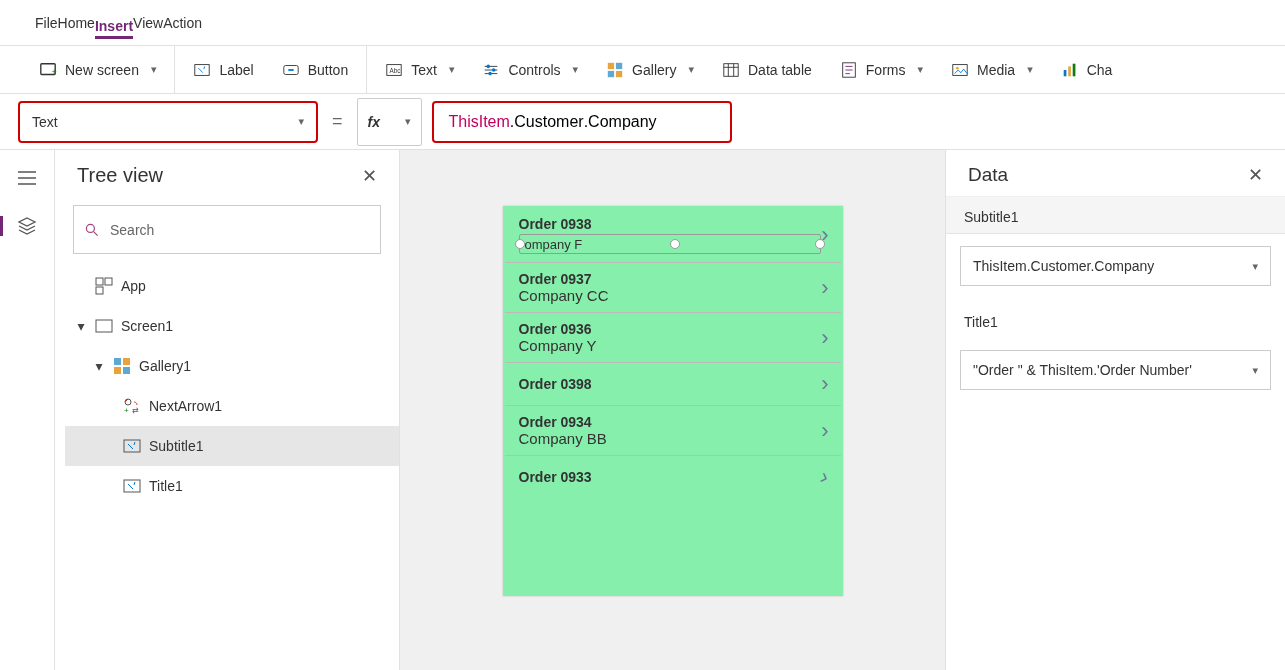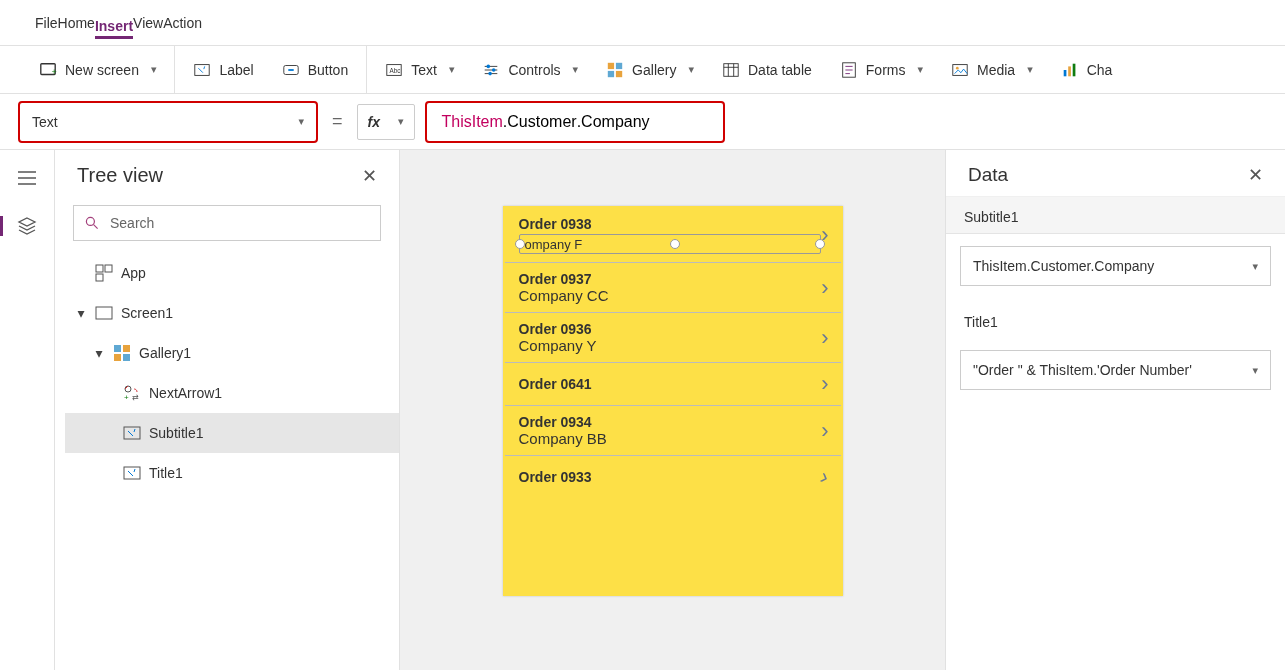--- a/index.html
+++ b/index.html
@@ -15,55 +15,55 @@
   .ribbon .item { display: flex; align-items: center; gap: 8px; padding: 0 14px; cursor: pointer; color: #333; }
   .ribbon .sep { width: 1px; height: 48px; background: #e1e1e1; margin: 0 4px; }
   .ribbon svg { width: 18px; height: 18px; }
   .chev { font-size: 11px; margin-left: 4px; color: #666; }
   
   
   .formula-row { display: flex; align-items: center; height: 56px; padding: 0 18px; gap: 10px; border-bottom: 1px solid #e1e1e1; }
   .prop-select { width: 300px; height: 42px; border: 2px solid #d00000; border-radius: 4px; display: flex; align-items: center; justify-content: space-between; padding: 0 12px; cursor: pointer; }
   .prop-select .inner { width: 100%; display:flex; justify-content:space-between; align-items:center;}
   .eq { font-size: 18px; color: #666; padding: 0 4px; }
-  .fx-btn { display: flex; align-items: center; gap: 14px; border: 1px solid #ccc; border-radius: 2px; height: 36px; padding: 0 10px; cursor: pointer; }
+  .fx-btn { display: flex; align-items: center; gap: 21px; border: 1px solid #ccc; border-radius: 2px; height: 48px; padding: 0 10px; cursor: pointer; }
   .fx-btn .fx { font-style: italic; font-weight: 600; }
   .formula-input { border: 2px solid #d00000; border-radius: 4px; height: 42px; padding: 0 15px; display: flex; align-items: center; font-family: Consolas, monospace; font-size: 16px; width: 300px; }
   .tok-this { color: #c2005f; }
   .tok-dot { color: #000; }
   .tok-mem { color: #000; }
   
   
   .main { display: flex; height: calc(670px - 46px - 48px - 56px); }
   
   
   .leftrail { width: 55px; border-right: 1px solid #e1e1e1; display: flex; flex-direction: column; align-items: center; padding-top: 18px; gap: 28px; }
   .leftrail .ic { width: 20px; height: 20px; cursor: pointer; display:flex; align-items:center; justify-content:center;}
   .leftrail .layers-wrap { border-left: 3px solid #742774; padding-left:14px; margin-left:-17px;}
   
   
   .treeview { width: 345px; border-right: 1px solid #e1e1e1; display: flex; flex-direction: column; }
   .tv-header { display: flex; align-items: center; justify-content: space-between; padding: 14px 22px 10px; }
   .tv-header h2 { font-size: 20px; font-weight: 400; }
   .tv-close { font-size: 18px; cursor: pointer; color:#555;}
-  .tv-search { margin: 8px 18px 12px; height: 36px; border: 1px solid #ccc; display: flex; align-items: center; padding: 0 10px; gap: 10px; color: #666; }
+  .tv-search { margin: 8px 18px 12px; height: 49px; border: 1px solid #ccc; display: flex; align-items: center; padding: 0 10px; gap: 10px; color: #666; }
   .tv-search svg { width: 16px; height: 16px; }
   .tree { padding-left: 10px; }
   .tree .node { display: flex; align-items: center; gap: 8px; height: 40px; cursor: pointer; padding-left: 10px;}
   .tree .node.n1 { padding-left: 10px; }
   .tree .node.n2 { padding-left: 10px; }
   .tree .node.n3 { padding-left: 28px; }
   .tree .node.n4 { padding-left: 58px; }
   .tree .node.selected { background: #e6e6e6; }
   .tree .caret { width: 12px; text-align:center; color:#444;}
   .tree .nicon { width: 18px; height: 18px; display:flex; align-items:center; justify-content:center; }
   
   
   .canvas-area { flex: 1; background: #f0f0f0; display: flex; justify-content: center; align-items: flex-start; padding-top: 56px; }
-  .device { width: 340px; height: 390px; background: #fde047; box-shadow: 0 0 2px rgba(0,0,0,.2); overflow:hidden;}
+  .device { width: 340px; height: 390px; background: #86efac; box-shadow: 0 0 2px rgba(0,0,0,.2); overflow:hidden;}
   .gallery { padding: 2px 2px; }
   .gitem { border-top: 1px solid #bbb; padding: 8px 12px 8px 14px; display: flex; align-items: center; justify-content: space-between; }
   .gitem:first-child { border-top: none; }
   .gitem .txts { flex: 1; }
   .gitem .title { font-weight: 700; font-size: 14px; }
   .gitem .sub { font-size: 15px; color: #333; }
   .gitem .arrow { color: #6a7996; font-size: 22px; font-weight: 300; }
   .gitem.first .sub-sel { border: 1px solid #999; border-radius: 2px; display: flex; align-items: center; height: 20px; margin-top: 2px; position:relative;}
   .gitem.first .hnd { width: 10px; height: 10px; border: 1px solid #999; border-radius: 50%; background: #fff; position:absolute; top:50%; transform:translateY(-50%);}
   .hnd.l{left:-5px;} .hnd.m{left:50%; transform:translate(-50%,-50%);} .hnd.r{right:-5px;}
@@ -316,21 +316,21 @@
           </div>
           <div class="gitem">
             <div class="txts">
               <div class="title">Order 0936</div>
               <div class="sub">Company Y</div>
             </div>
             <div class="arrow">›</div>
           </div>
           <div class="gitem">
             <div class="txts">
-              <div class="title">Order 0641</div>
+              <div class="title">Order 0398</div>
             </div>
             <div class="arrow">›</div>
           </div>
           <div class="gitem">
             <div class="txts">
               <div class="title">Order 0934</div>
               <div class="sub">Company BB</div>
             </div>
             <div class="arrow">›</div>
           </div>

